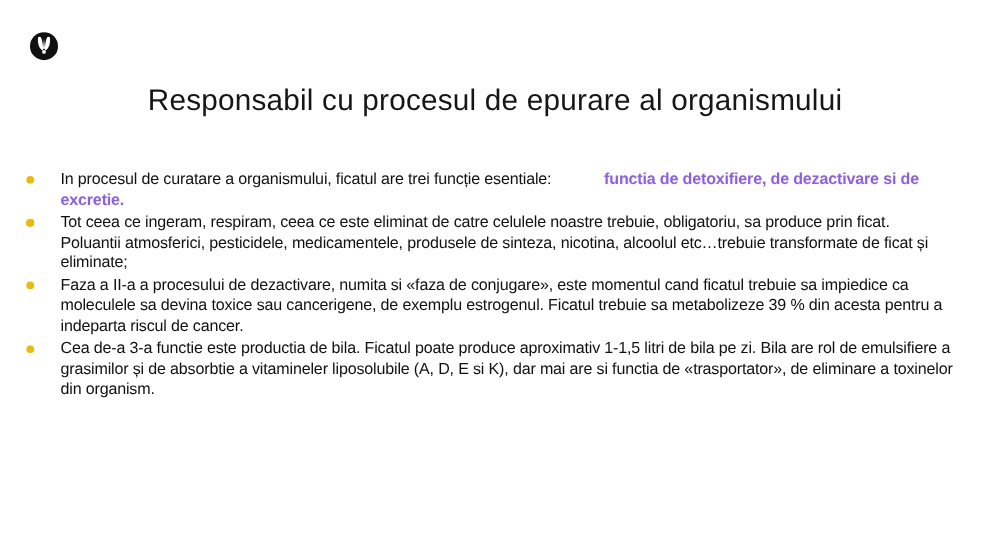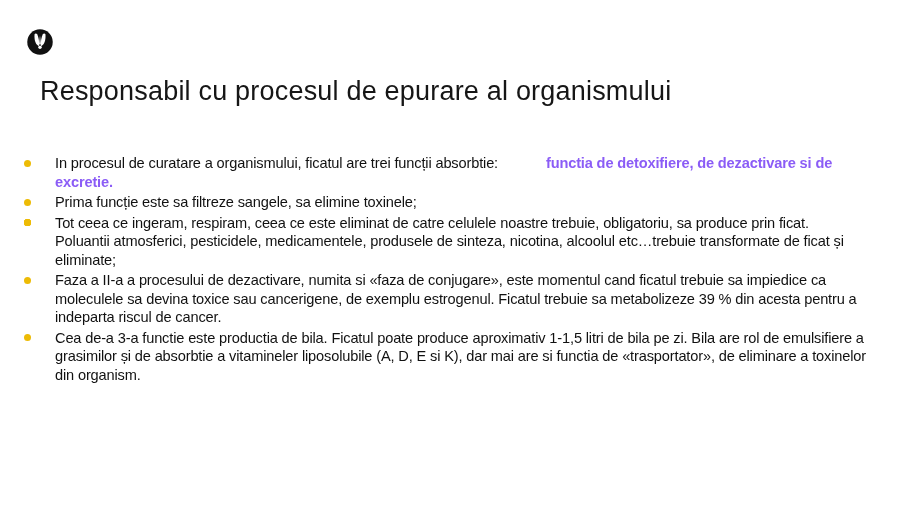--- a/index.html
+++ b/index.html
@@ -21,21 +21,21 @@
     left: 27px;
     top: 29px;
     width: 26px;
     height: 26px;
   }
   .title {
     position: absolute;
     left: 40px;
     right: 40px;
     top: 76px;
-    text-align: left;
+    text-align: center;
     font-size: 27px;
     font-weight: 400;
     letter-spacing: 0.2px;
     color: #161616;
     white-space: nowrap;
   }
   .bullets {
     position: absolute;
     left: 20px;
     top: 154px;
@@ -78,27 +78,23 @@
       <path d="M50,24 L46.5,58 C48,61 52,61 53.5,58 L50,24 Z" fill="#ffffff"></path>
       <circle cx="50" cy="70" r="6.5" fill="#ffffff"></circle>
     </svg>
   </div>
 
   <div class="title">Responsabil cu procesul de epurare al organismului</div>
 
   <div class="bullets" id="bullet-list">
   <div class="bullet-item">
     <span class="dot" style="background: rgb(237, 187, 5);"></span>
-    <span class="bullet-text"><span class="normal-run">In procesul de curatare a organismului, ficatul are trei funcții absorbtie: </span><b class="bold-run">functia de detoxifiere, de dezactivare si de excretie.</b></span>
+    <span class="bullet-text"><span class="normal-run">In procesul de curatare a organismului, ficatul are trei funcție esentiale: </span><b class="bold-run">functia de detoxifiere, de dezactivare si de excretie.</b></span>
   </div>
 
-  <div class="bullet-item">
-    <span class="dot" style="background: rgb(237, 187, 5);"></span>
-    <span class="bullet-text"><span class="normal-run">Prima funcție este sa filtreze sangele, sa elimine toxinele;</span></span>
-  </div>
 
   <div class="bullet-item">
     <span class="dot" style="background: rgb(237, 187, 5);"></span>
   </div>
 
   <div class="bullet-item">
     <span class="dot" style="background: rgb(237, 187, 5);"></span>
   </div>
 
   <div class="bullet-item">

